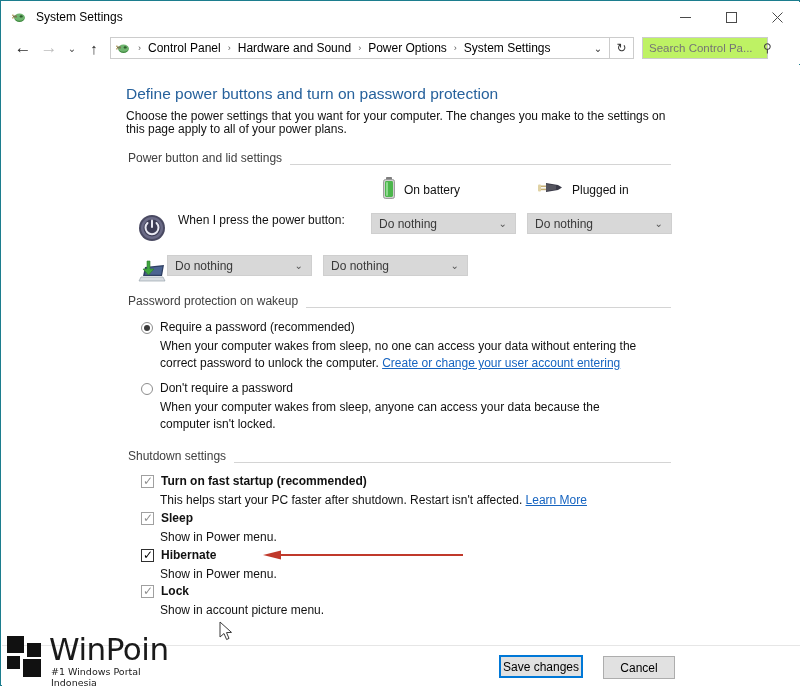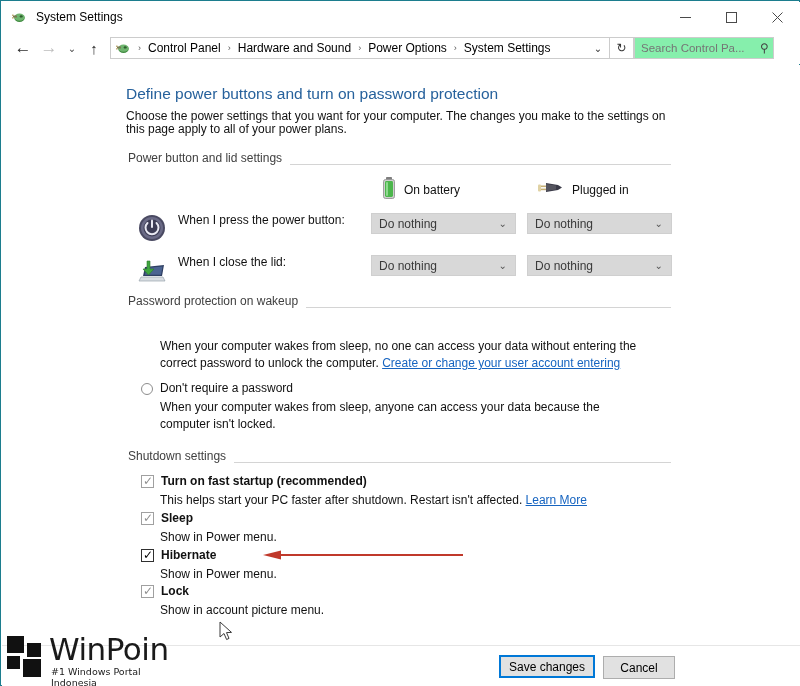--- a/index.html
+++ b/index.html
@@ -120,24 +120,25 @@
   #addr-refresh {
     width: 24px; height: 22px;
     box-sizing: border-box;
     border: 1px solid #cccccc;
     border-left: none;
     display: flex; align-items: center; justify-content: center;
     font-size: 12px; color: #333;
     background: #fff;
   }
   #searchbox {
-    width: 140px; height: 22px;
+    margin-left: 8px;
+    width: 126px; height: 22px;
     box-sizing: border-box;
     border: 1px solid #cccccc;
-    background: #86efac;
+    background: #bef264;
     display: flex;
     align-items: center;
     padding: 0 4px;
   }
   #searchbox input {
     border: none;
     outline: none;
     font-size: 11.5px;
     color: #6d6d6d;
     width: 112px;
@@ -513,38 +514,41 @@
 
     <div class="setting-row" style="top:190px;">
       <span class="row-icon">
         <svg width="30" height="30" viewBox="0 0 30 30">
           <path d="M4 22 L26 22 L28 26 L2 26 Z" fill="#d9dde2" stroke="#9aa3ad" stroke-width="0.7"></path>
           <path d="M8 12 L27 10 L25 21 L6 21 Z" fill="#2f3f62"></path>
           <path d="M9.5 13 L25.5 11.4 L24 19.8 L8 19.8 Z" fill="#4b6391"></path>
           <path d="M10 6 L10 14 L6 14 L11.5 20 L17 14 L13 14 L13 6 Z" fill="#3fa63f" stroke="#2c7a2c" stroke-width="0.6"></path>
         </svg>
       </span>
-      <span class="row-label">When I close the lid:</span>
       <span class="dropdown">
         <span>Do nothing</span>
         <span class="caret">⌄</span>
       </span>
       <span class="dropdown">
         <span>Do nothing</span>
         <span class="caret">⌄</span>
       </span>
     </div>
 
     <div class="group" style="top:229px;">
       <div class="group-head">
         <span>Password protection on wakeup</span>
         <span class="rule"></span>
       </div>
     </div>
 
+    <div class="radio-row" style="top:255px;">
+      <span class="radio checked"></span>
+      <span class="radio-label">Require a password (recommended)</span>
+    </div>
     <div class="sub-text" style="top:273px;">
       <span>When your computer wakes from sleep, no one can access your data without entering the correct password to unlock the computer.</span>
       <a class="link">Create or change your user account entering</a>
     </div>
 
     <div class="radio-row" style="top:316px;">
       <span class="radio"></span>
       <span class="radio-label">Don't require a password</span>
     </div>
     <div class="sub-text" style="top:334px; width:485px;">
@@ -602,21 +606,21 @@
   </div>
 
   <div id="red-arrow">
     <svg width="200" height="10" viewBox="0 0 200 10">
       <line x1="16" y1="5" x2="200" y2="5" stroke="#c0392b" stroke-width="2"></line>
       <polygon points="0,5 18,0.5 18,9.5" fill="#c0392b"></polygon>
     </svg>
   </div>
 
   <div id="bottombar">
-    <div class="dlg-btn primary" style="left:497px; top:9px; width:96px;">Save changes</div>
+    <div class="dlg-btn primary" style="left:497px; top:9px; width:84px;">Save changes</div>
     <div class="dlg-btn" style="left:601px; top:10px; width:72px;">Cancel</div>
   </div>
 
   <div id="watermark">
     <span class="wm-sq" style="left:0px;  top:3px;  width:17px; height:17px;"></span>
     <span class="wm-sq" style="left:20px; top:10px; width:14px; height:14px;"></span>
     <span class="wm-sq" style="left:0px;  top:23px; width:13px; height:13px;"></span>
     <span class="wm-sq" style="left:16px; top:26px; width:18px; height:18px;"></span>
     <span id="wm-text">WinPoin</span>
     <span id="wm-sub">#1 Windows Portal Indonesia</span>

